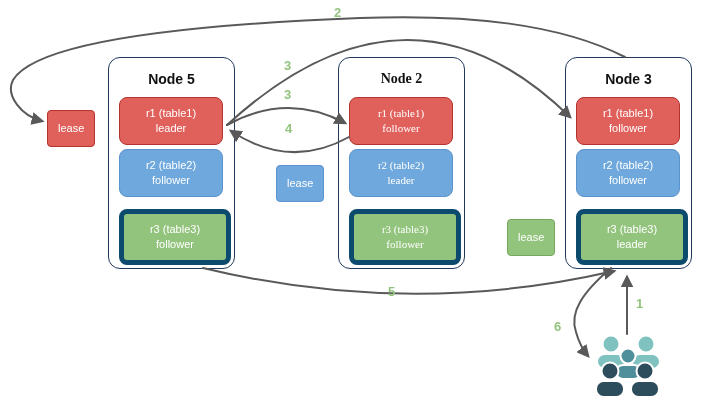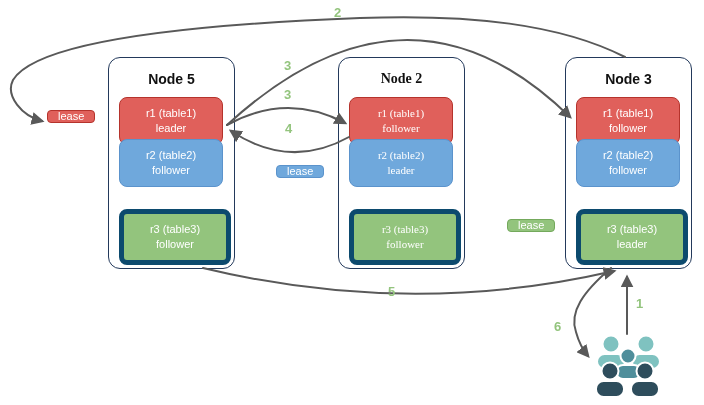--- a/index.html
+++ b/index.html
@@ -18,24 +18,24 @@
     font-weight:bold; font-size:14px; color:#111111;
   }
   .replica {
     position:absolute; left:10px; width:102px; height:46px; border-radius:8px;
     color:#ffffff; font-size:11px; line-height:1.35; text-align:center;
     display:flex; flex-direction:column; align-items:center; justify-content:center;
   }
   .replica.red   { background:#e0605b; border:1.6px solid #b5332c; }
   .replica.blue  { background:#6fa8dc; border:1px solsolid; border:1px solid #5b93cc; }
   .replica.green { background:#93c47d; border:5px solid #0c4a6e; }
-  .pos-r1 { top:39px; } .pos-r2 { top:81px; } .pos-r3 { top:151px; }
+  .pos-r1 { top:39px; } .pos-r2 { top:91px; } .pos-r3 { top:151px; }
   .lease {
     position:absolute; color:#ffffff; font-size:11px; line-height:1;
-    padding:0 10px; border-radius:4px; z-index:3;
+    padding:12px 10px; border-radius:4px; z-index:3;
   }
   .lease.red   { left:47px;  top:110px; background:#e0605b; border:1.6px solid #b5332c; }
   .lease.blue  { left:276px; top:165px; background:#6fa8dc; border:1px solid #5b93cc; }
   .lease.green { left:507px; top:219px; background:#93c47d; border:1px solid #74a95c; }
   .step {
     position:absolute; color:#93c47d; font-weight:bold; font-size:13px; z-index:4;
   }
   .step-1  { left:636px; top:296px; }
   .step-2  { left:334px; top:5px;   }
   .step-3a { left:284px; top:58px;  }

